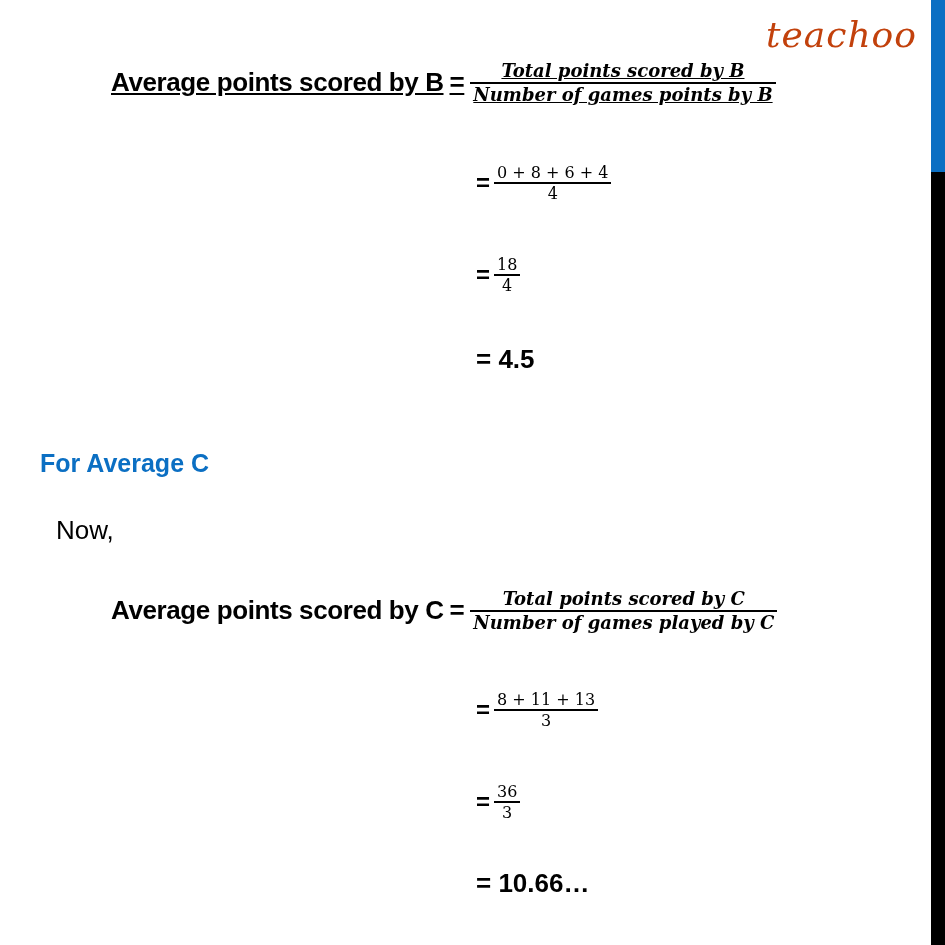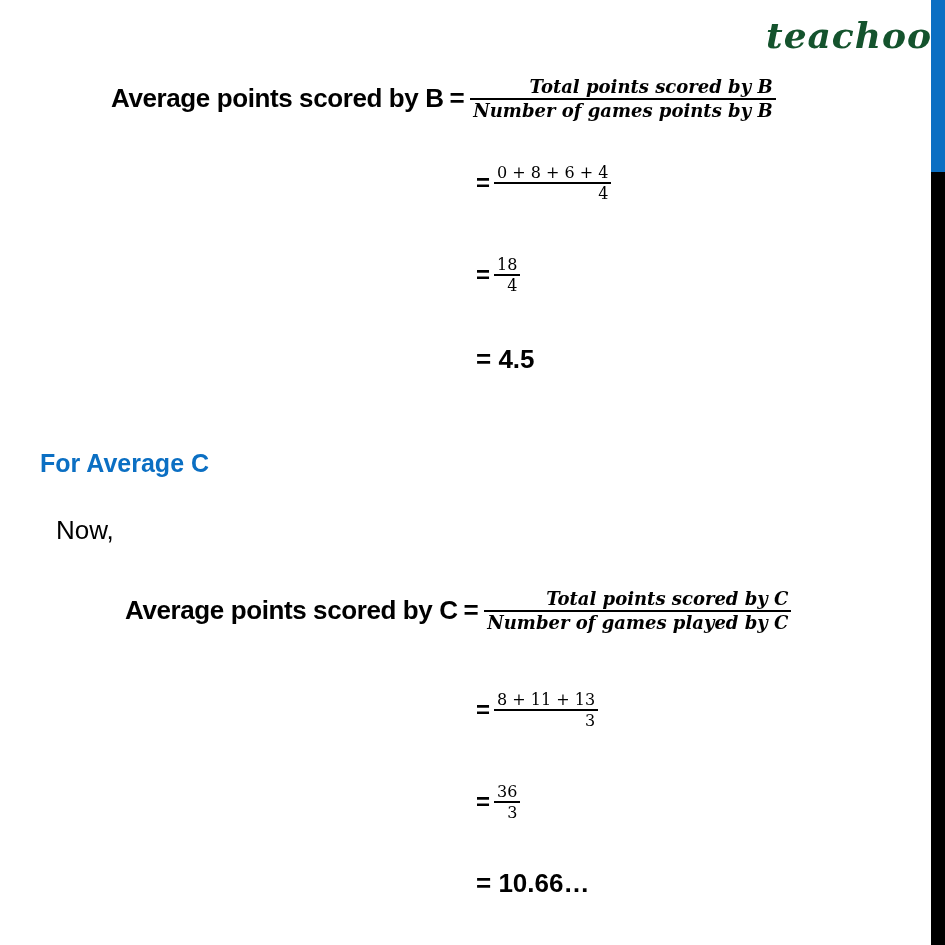--- a/index.html
+++ b/index.html
@@ -5,27 +5,27 @@
     html, body { margin: 0; padding: 0; }
     body {
       width: 945px; height: 945px; position: relative; overflow: hidden;
       background: #ffffff; color: #000;
       font-family: "Liberation Sans", "DejaVu Sans", sans-serif;
     }
     .sidebar-blue { position: absolute; left: 931px; top: 0; width: 14px; height: 172px; background: #0b6fc3; }
     .sidebar-black { position: absolute; left: 931px; top: 172px; width: 14px; height: 773px; background: #000; }
     .logo {
       position: absolute; left: 766px; top: 14px;
-      font-family: "DejaVu Serif", serif; font-style: italic; font-weight: bold;
-      font-size: 36px; letter-spacing: 1px; color: #14532d; text-align: center;
+      font-family: "DejaVu Serif", serif; font-style: italic; font-weight: normal;
+      font-size: 36px; letter-spacing: 1px; color: #c2410c; text-align: center;
     }
     .eqline { position: absolute; display: flex; align-items: center; white-space: nowrap; }
     .lhs { font-weight: bold; font-size: 26px; letter-spacing: -0.4px; }
     .eq { font-size: 24px; font-weight: bold; margin-right: 4px; }
-    .frac { display: inline-flex; flex-direction: column; align-items: flex-end; }
+    .frac { display: inline-flex; flex-direction: column; align-items: center; }
     .frac .num, .frac .den { padding: 0 3px; line-height: 1.2; }
     .frac .bar { align-self: stretch; height: 2px; background: #000; }
     .frac.big .num, .frac.big .den {
       font-family: "DejaVu Serif", serif; font-style: italic; font-weight: bold; font-size: 18px;
     }
     .frac.small .num, .frac.small .den {
       font-family: "DejaVu Serif", serif; font-size: 16px;
     }
     .frac.small .bar { height: 1.5px; }
     .result { font-weight: bold; font-size: 26px; }
@@ -33,21 +33,21 @@
     .now { position: absolute; left: 56px; top: 515px; font-size: 26px; }
   </style>
 </head>
 <body>
 
 <div class="sidebar-blue"></div>
 <div class="sidebar-black"></div>
 
 <div class="logo">teachoo</div>
 
-<div class="eqline" style="left:111px; top:76px;">
+<div class="eqline" style="left:111px; top:60px;text-decoration:underline;">
   <span class="lhs">Average points scored by B</span>
   <span class="lhs" style="margin:0 6px;">=</span>
   <span class="frac big">
     <span class="num">Total points scored by B</span>
     <span class="bar"></span>
     <span class="den">Number of games points by B</span>
   </span>
 </div>
 
 <div class="eqline" style="left:476px; top:163px;">
@@ -66,21 +66,21 @@
     <span class="bar"></span>
     <span class="den">4</span>
   </span>
 </div>
 
 <div class="eqline result" style="left:476px; top:344px;">= 4.5</div>
 
 <div class="heading">For Average C</div>
 <div class="now">Now,</div>
 
-<div class="eqline" style="left:125px; top:588px;">
+<div class="eqline" style="left:111px; top:588px;">
   <span class="lhs">Average points scored by C</span>
   <span class="lhs" style="margin:0 6px;">=</span>
   <span class="frac big">
     <span class="num">Total points scored by C</span>
     <span class="bar"></span>
     <span class="den">Number of games played by C</span>
   </span>
 </div>
 
 <div class="eqline" style="left:476px; top:690px;">

